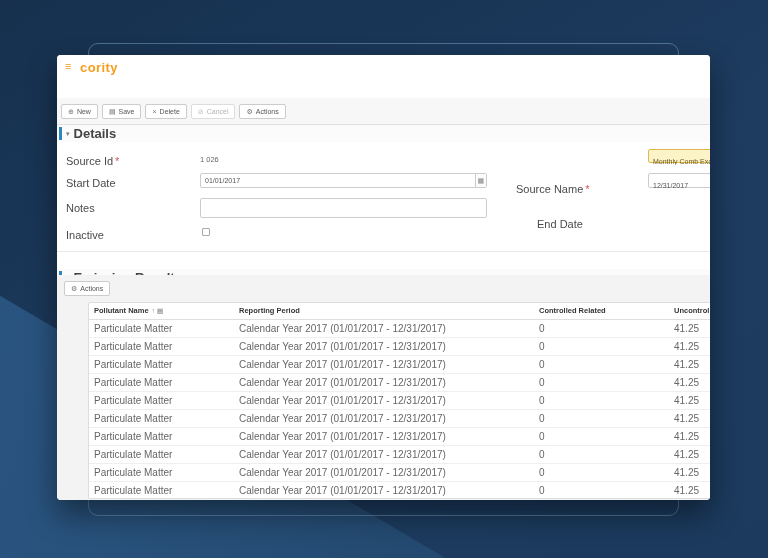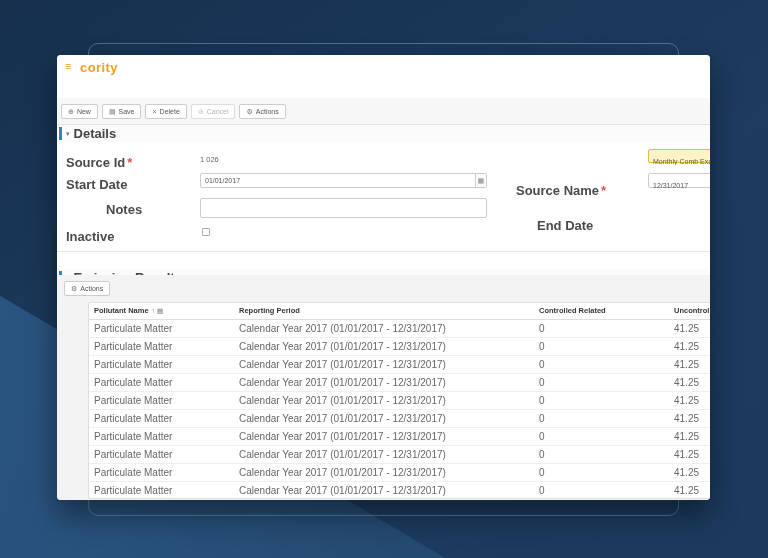--- a/index.html
+++ b/index.html
@@ -36,21 +36,21 @@
   .btn.disabled .ico { color:#c0c0c0; }
 
   .section-header { position:absolute; left:0; right:0; height:17px; background:#fbfbfb;
                     display:flex; align-items:center; }
   .section-accent { position:absolute; left:2px; top:2px; bottom:2px; width:3px; background:#2e86c1; }
   .section-title { margin-left:13px; font-size:13px; font-weight:bold; color:#444; }
   .chevron { margin-left:9px; font-size:7px; color:#777; cursor:pointer; }
   .section-header .chevron + .section-title { margin-left:4px; }
 
   .form { position:absolute; left:0; top:87px; right:0; height:109px; background:#fff; }
-  .lbl { position:absolute; font-size:13px; font-weight:bold; color:#4a4a4a; white-space:nowrap; }
+  .lbl { position:absolute; font-size:11px; font-weight:normal; color:#4a4a4a; white-space:nowrap; }
   .req { color:#d9534f; margin-left:2px; }
   .val { position:absolute; font-size:7.5px; color:#666; }
 
   .field { position:absolute; border:1px solid #ccc; border-radius:2px; background:#fff; }
   input.raw, textarea.raw { border:none; outline:none; width:100%; height:100%; font-size:7px;
                             color:#555; padding:0 4px; font-family:"Liberation Sans",sans-serif; background:transparent; }
   .date-wrap { display:flex; align-items:stretch; }
   .cal-btn { width:13px; display:flex; align-items:center; justify-content:center;
              border-left:1px solid #ccc; color:#888; font-size:7px; cursor:pointer; background:#fcfcfc; }
   .highlight { background:#fdf3c8; border-color:#e0b94a; }
@@ -134,21 +134,21 @@
       <div class="field date-wrap" style="left:143px; top:31px; width:287px; height:15px;gap:31px;">
         <input class="raw" value="01/01/2017" style="">
         <span class="cal-btn">▦</span>
       </div>
 
       <span class="lbl" style="left:480px; top:35px;margin-top:41px;">End Date</span>
       <div class="field" style="left:591px; top:31px; width:75px; height:15px;">
         <input class="raw" value="12/31/2017" style="">
       </div>
 
-      <span class="lbl" style="left:9px; top:60px;margin-left:40px;">Notes</span>
+      <span class="lbl" style="left:9px; top:60px;">Notes</span>
       <div class="field" style="left:143px; top:56px; width:287px; height:20px;">
         <input class="raw" value="" style="">
       </div>
 
       <span class="lbl" style="left:9px; top:87px;">Inactive</span>
       <span class="checkbox" style="left:145px; top:86px;"></span>
     </div>
 
     <div class="divider"></div>
 

